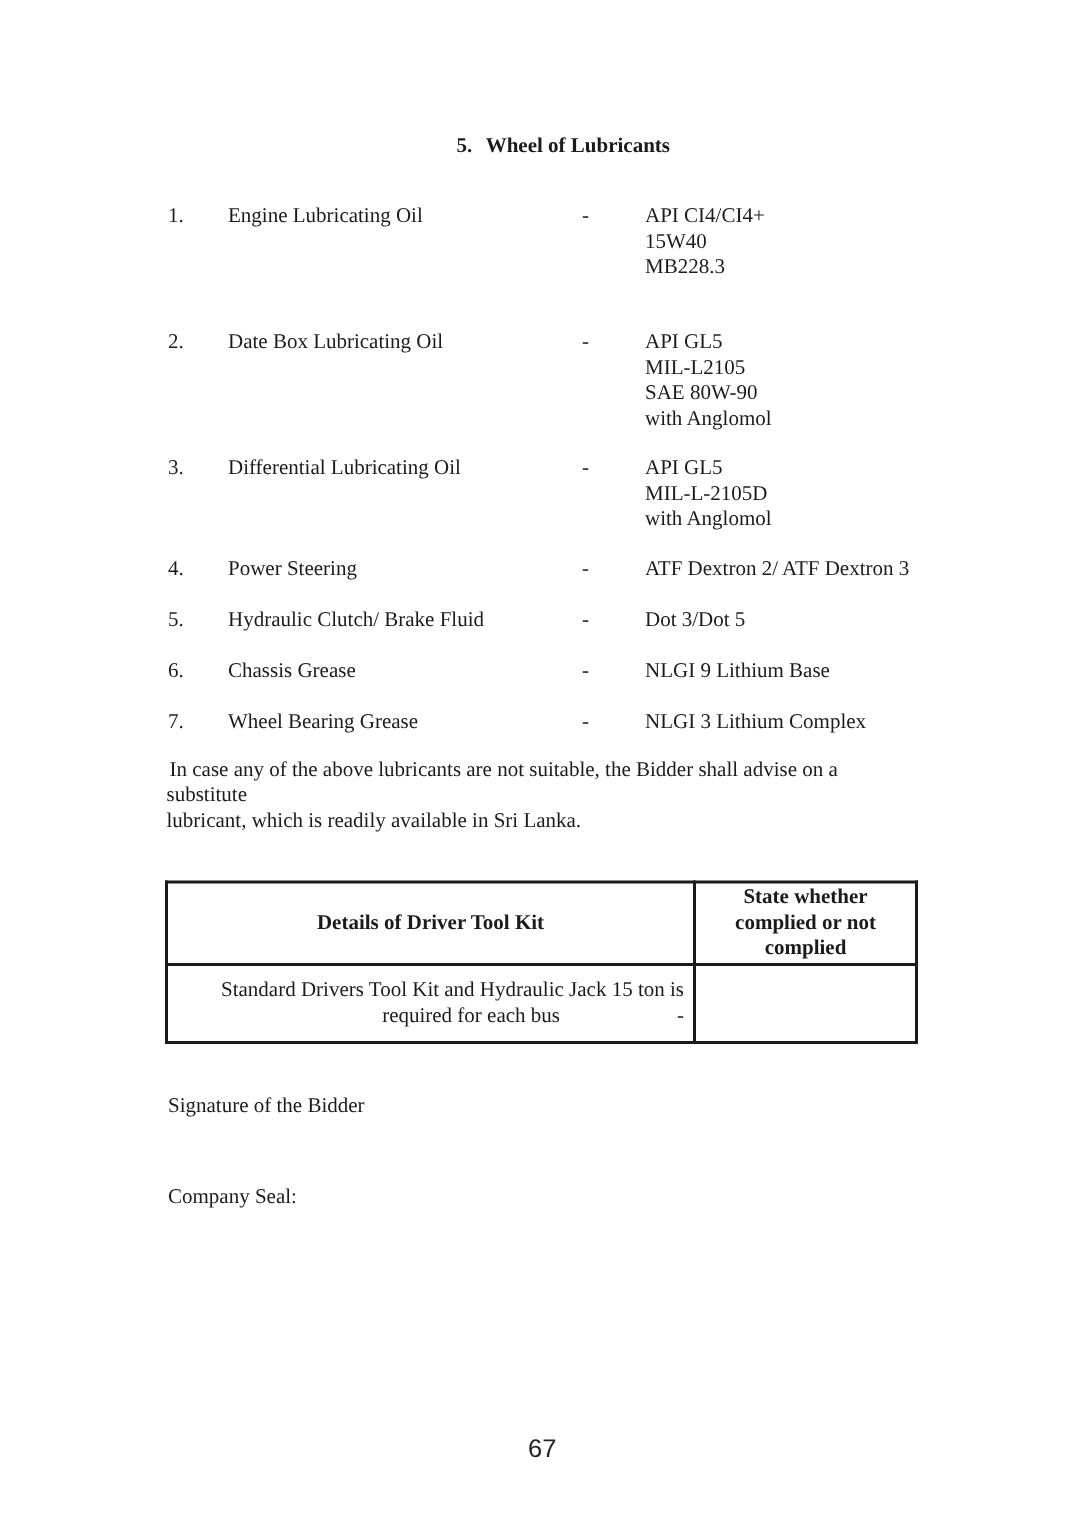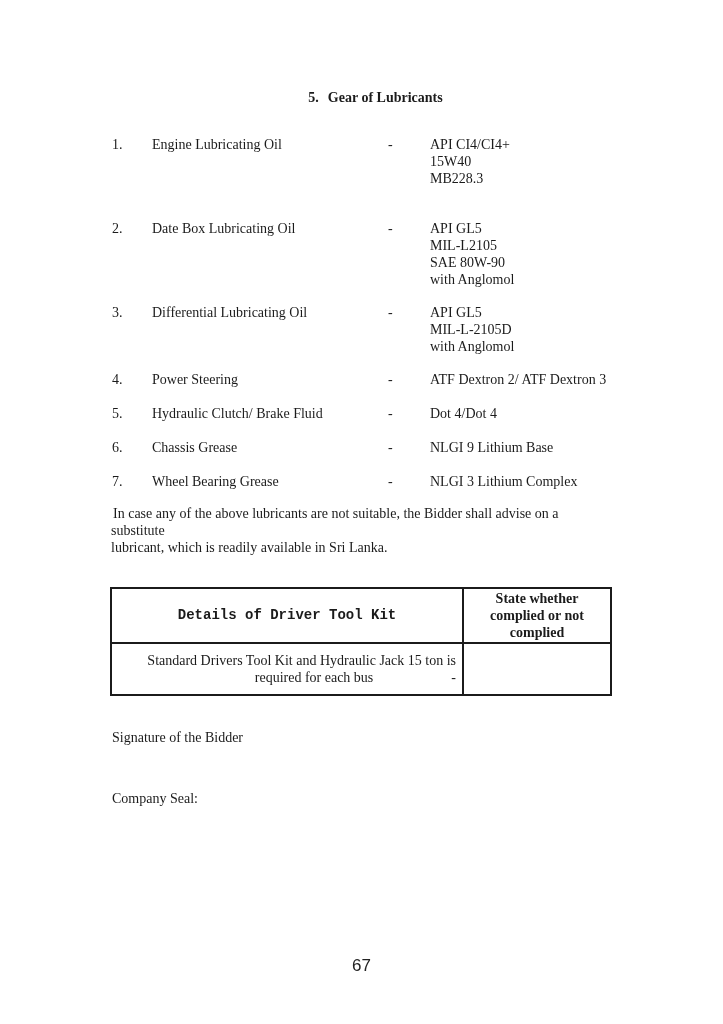--- a/index.html
+++ b/index.html
@@ -54,21 +54,21 @@
   .toolkit-table th, .toolkit-table td {
     border: 2px solid #1b1b1b;
     font-size: 14px;
     line-height: 17px;
     vertical-align: middle;
   }
   .toolkit-table col.c1 { width: 352px; }
   .toolkit-table col.c2 { width: 148px; }
   .toolkit-table thead tr { height: 37px; }
   .toolkit-table tbody tr { height: 52px; }
-  .th-details { font-weight: 700; text-align: center; padding: 1px 4px; font-family: Liberation Mono, monospace; }
+  .th-details { font-weight: 700; text-align: center; padding: 1px 4px; }
   .th-complied { font-weight: 700; text-align: center; padding: 1px 6px; }
   .td-requirement {
     font-weight: 400;
     text-align: right;
     vertical-align: bottom;
     padding: 2px 6px 2px 7px;
   }
   .row-line2 { display: block; }
   .row-dash { margin-left: 78px; }
   .sig  { margin: 33px 0 0 112px; }
@@ -84,21 +84,21 @@
     color: #222222;
   }
 </style>
 </head>
 <body>
 
 <div class="page">
 
   <h1 class="doc-title">
     <span>5.</span>
-    <span>Gear of Lubricants</span>
+    <span>Wheel of Lubricants</span>
   </h1>
 
   <ol class="lub-list">
     <li class="lub-item">
       <span class="lub-no">1.</span>
       <span class="lub-name">Engine Lubricating Oil</span>
       <span class="lub-dash">-</span>
       <span class="lub-specs">
           <div>API CI4/CI4+</div>
           <div>15W40</div>
@@ -136,21 +136,21 @@
       <span class="lub-specs">
           <div>ATF Dextron 2/ ATF Dextron 3</div>
         </span>
     </li>
 
     <li class="lub-item">
       <span class="lub-no">5.</span>
       <span class="lub-name">Hydraulic Clutch/ Brake Fluid</span>
       <span class="lub-dash">-</span>
       <span class="lub-specs">
-          <div>Dot 4/Dot 4</div>
+          <div>Dot 3/Dot 5</div>
         </span>
     </li>
 
     <li class="lub-item">
       <span class="lub-no">6.</span>
       <span class="lub-name">Chassis Grease</span>
       <span class="lub-dash">-</span>
       <span class="lub-specs">
           <div>NLGI 9 Lithium Base</div>
         </span>

